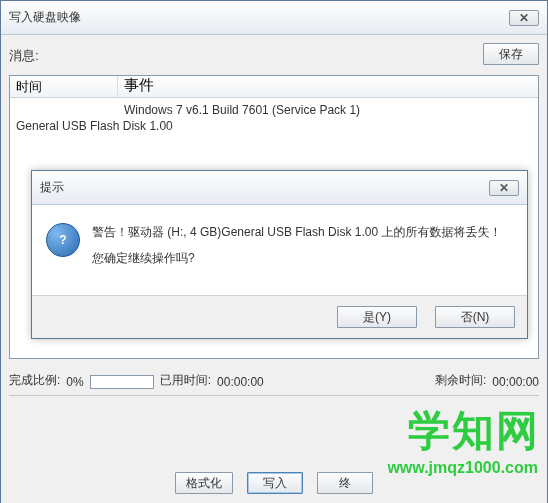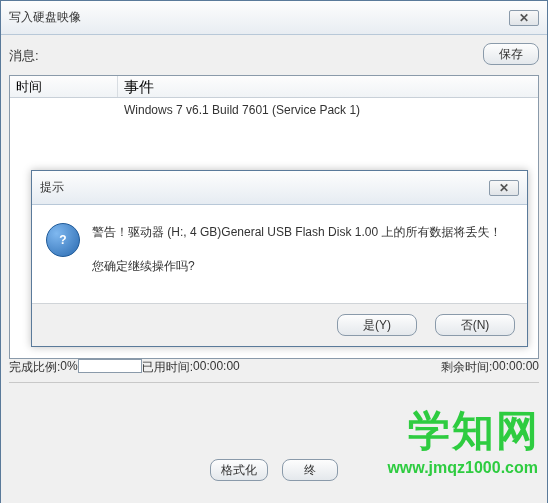--- a/index.html
+++ b/index.html
@@ -4,39 +4,39 @@
 <style>
 *{box-sizing:border-box;margin:0;padding:0;font-family:"Microsoft YaHei","SimSun",Arial,sans-serif;font-size:12px}
 body{background:#fff;width:548px;height:503px;overflow:hidden;position:relative}
 .win{width:548px;border:1px solid #5a7a9a;background:#f0f0f0}
 .titlebar{background:linear-gradient(#fdfdfd,#e8edf2);border-bottom:1px solid #b8c8d8;height:34px;display:flex;align-items:center;padding:0 8px}
 .titlebar .t{flex:1;color:#333}
 .closebtn{width:30px;height:16px;border:1px solid #8a9aaa;border-radius:2px;background:linear-gradient(#f8f8f8,#e0e4e8);display:flex;align-items:center;justify-content:center;color:#555;font-weight:bold;font-size:10px}
 .body{padding:8px}
 .row1{display:flex;align-items:flex-end;margin-bottom:10px}
 .row1 .lbl{flex:1;color:#333;font-size:13px}
-.btn{min-width:56px;height:22px;border:1px solid #8a9aaa;border-radius:8px;background:linear-gradient(#fdfdfd,#e4e8ec);display:inline-flex;align-items:center;justify-content:center;padding:0 10px;color:#333;cursor:pointer}
+.btn{min-width:56px;height:22px;border:1px solid #8a9aaa;border-radius:1px;background:linear-gradient(#fdfdfd,#e4e8ec);display:inline-flex;align-items:center;justify-content:center;padding:0 10px;color:#333;cursor:pointer}
 .btn.primary{border-color:#4f83b8;box-shadow:0 0 0 1px #a8c8e8 inset}
 .logbox{border:1px solid #8a9aaa;background:#fff;height:284px;position:relative}
-.loghead{display:flex;border-bottom:1px solid #c8d0d8;height:22px;align-items:flex-end;background:linear-gradient(#fdfdfd,#f0f3f6)}
+.loghead{display:flex;border-bottom:1px solid #c8d0d8;height:22px;align-items:flex-start;background:linear-gradient(#fdfdfd,#f0f3f6)}
 .loghead .c1{width:108px;padding-left:6px;border-right:1px solid #d8dde2;height:100%;display:flex;align-items:center;font-size:13px}
 .loghead .c2{flex:1;padding-left:6px;display:flex;align-items:center;font-size:15px}
 .logbody{padding:4px 0;font-family:"Courier New",monospace;font-size:12px;color:#333}
 .logrow{display:flex;line-height:16px}
 .logrow .c1{width:108px;padding-left:6px}
 .logrow .c2{flex:1;padding-left:6px}
-.prog{display:flex;align-items:flex-start;margin-top:0;font-size:12px;color:#333}
+.prog{display:flex;align-items:flex-end;margin-top:13px;gap:6px;font-size:12px;color:#333}
 .prog .bar{flex:0 0 auto;width:64px;height:14px;border:1px solid #8a9aaa;background:#fff}
 .bottombar{display:flex;justify-content:center;gap:14px;padding:10px 0 14px 0}
 .dlg{position:absolute;left:31px;top:170px;width:497px;border:1px solid #5a7a9a;background:#fff;box-shadow:0 0 8px rgba(0,0,0,.25)}
 .dlg .titlebar{background:linear-gradient(#fdfdfd,#e6ecf2)}
 .dlg .dbody{background:#fff;padding:18px 14px 28px 14px;display:flex;gap:12px}
 .qicon{width:34px;height:34px;border-radius:50%;background:radial-gradient(circle at 30% 30%,#7fb8f0,#2a6ab0);display:flex;align-items:center;justify-content:center;color:#fff;font-size:20px;font-weight:bold;border:1px solid #1f5a98;flex:0 0 auto}
 .dtext{flex:1;color:#333;line-height:18px}
-.dtext .warn{margin-bottom:16px}
+.dtext .warn{margin-bottom:8px}
 .dfoot{background:#f0f0f0;border-top:1px solid #d0d4d8;padding:10px 12px;display:flex;justify-content:flex-end;gap:18px}
 .watermark{position:absolute;right:8px;bottom:44px;font-size:42px;font-weight:bold;color:#2ecc40;font-family:"SimHei","Microsoft YaHei";letter-spacing:2px}
 .url{position:absolute;right:10px;bottom:26px;color:#2ecc40;font-size:16px;font-weight:bold}
 </style>
 </head>
 <body>
 
 <div class="win">
   <div class="titlebar">
     <div class="t">写入硬盘映像</div>
@@ -53,37 +53,39 @@
       <div class="loghead">
         <div class="c1">时间</div>
         <div class="c2">事件</div>
       </div>
       <div class="logbody">
         <div class="logrow">
           <div class="c1"></div>
           <div class="c2">Windows 7 v6.1 Build 7601 (Service Pack 1)</div>
         </div>
         <div class="logrow">
+          <div class="c2">General USB Flash Disk  1.00</div>
         </div>
       </div>
     </div>
     <div class="prog">
       <span>完成比例:</span>
       <span>0%</span>
       <div class="bar"></div>
       <span>已用时间:</span>
       <span>00:00:00</span>
       <span style="flex:1"></span>
       <span>剩余时间:</span>
       <span>00:00:00</span>
     </div>
     <div style="border-top:1px solid #c8c8c8;margin:6px 0"></div>
     <div style="height:60px"></div>
     <div class="bottombar">
       <div class="btn">格式化</div>
+      <div class="btn primary">写入</div>
       <div class="btn">终</div>
     </div>
   </div>
 </div>
 
 <div class="dlg">
   <div class="titlebar">
     <div class="t">提示</div>
     <div class="closebtn">
         <span>✕</span>

